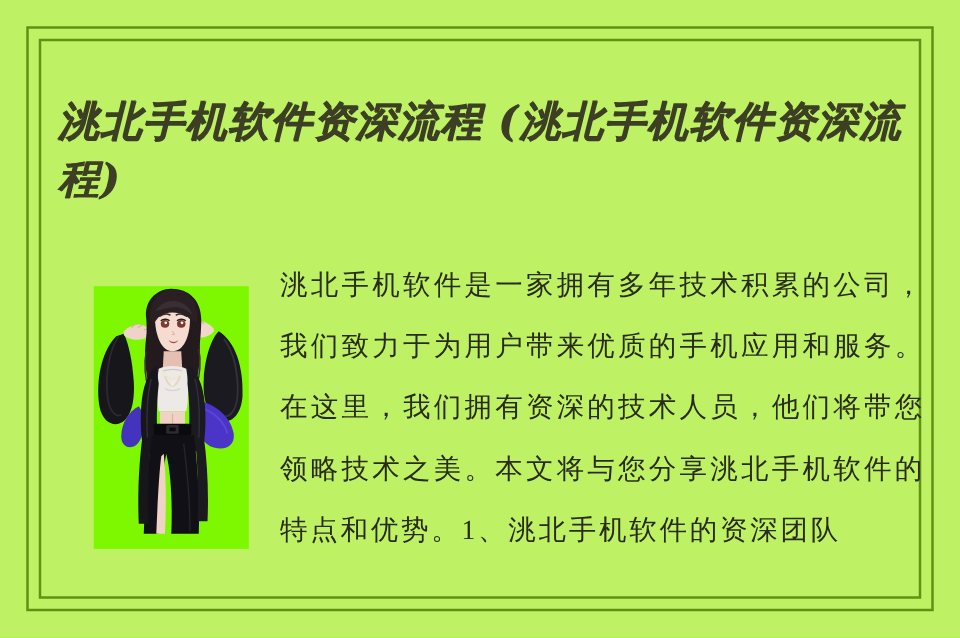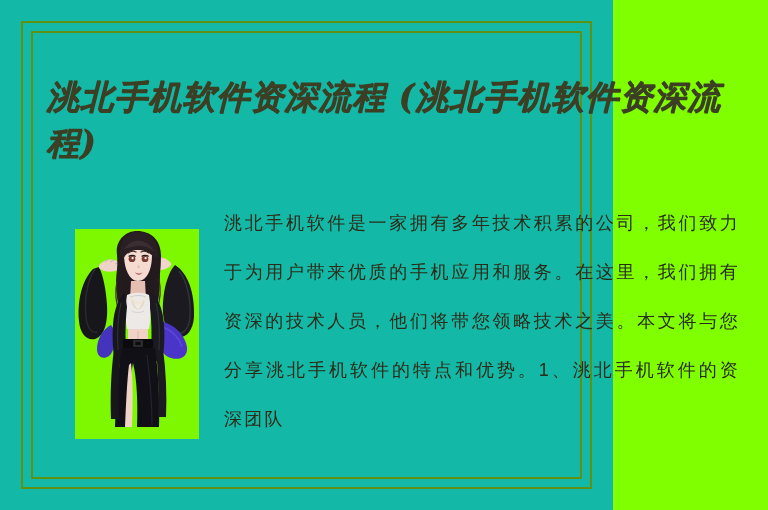--- a/index.html
+++ b/index.html
@@ -9,23 +9,23 @@
   body {
     width: 768px;
     height: 510px;
     background: #80ff00;
     font-family: "Liberation Sans", sans-serif;
     overflow: hidden;
   }
 
   .page {
     position: relative;
-    width: 613px;
+    width: 768px;
     height: 510px;
-    background: #14b8a6;
+    background: #bef264;
     box-sizing: border-box;
   }
 
   
   .frame-outer {
     position: absolute;
     left: 21px;
     top: 21px;
     right: 21px;
     bottom: 21px;
@@ -76,22 +76,22 @@
     width: 100%;
     height: 100%;
   }
 
   
   .body-copy {
     position: absolute;
     left: 224px;
     top: 181px;
     width: 516px;
-    font-family: Liberation Sans, sans-serif;
-    font-size: 18px;
+    font-family: Liberation Serif, serif;
+    font-size: 22px;
     line-height: 49px;
     color: #2a2c1a;
     letter-spacing: 2.2px;
     text-align: justify;
     word-break: break-all;
   }
 </style>
 </head>
 <body>
 

